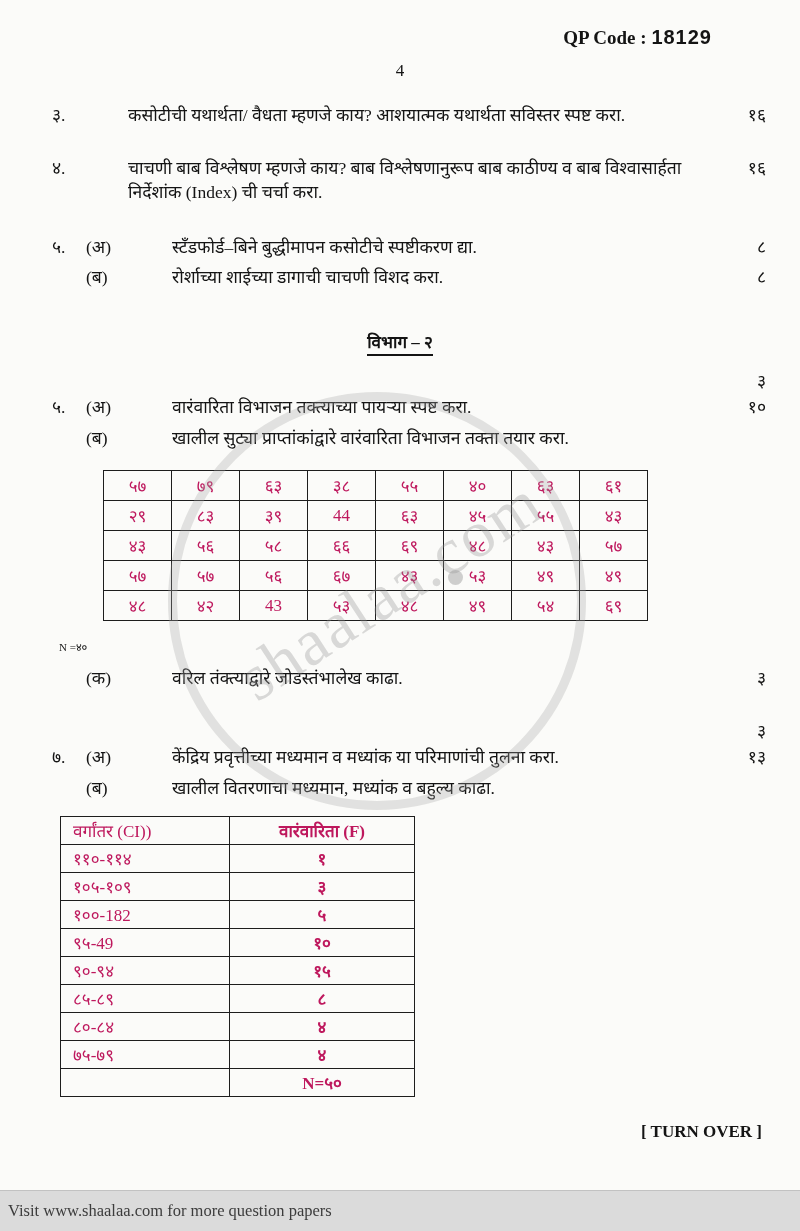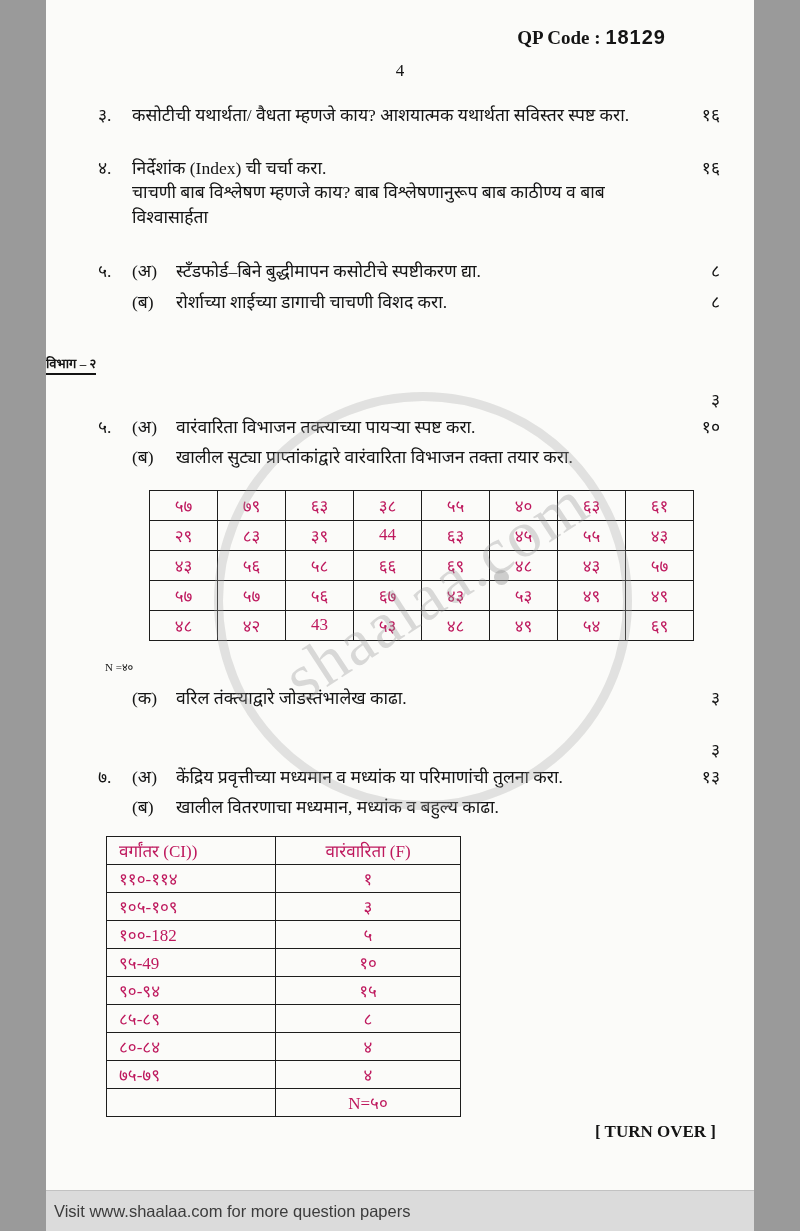--- a/index.html
+++ b/index.html
@@ -1,54 +1,54 @@
 <!DOCTYPE html>
 <html><head>
 <meta charset="utf-8">
 <style>
   html,body{margin:0;padding:0;background:#9a9a9a;}
   .page{
     position:relative;
-    width:708px;height:1231px;
+    width:800px;height:1231px;
     margin:0 auto;
     background:#fbfbf9;
     font-family:"Liberation Serif", serif;
     color:#141414;
     overflow:hidden;
   }
   
   .qp-row{padding-top:26px;padding-right:88px;text-align:right;font-size:19px;font-weight:bold;}
   .qp-value{font-family:"Liberation Sans", sans-serif;font-size:20px;font-weight:bold;letter-spacing:1px;}
   .page-num{margin-top:12px;text-align:center;font-size:17px;}
   
   .qrow{display:flex;align-items:flex-start;padding-left:52px;padding-right:34px;font-size:17.5px;line-height:1.4;}
   .qnum{width:34px;flex:none;}
   .sublabel{width:44px;flex:none;}
-  .qtext{flex:1;padding-right:10px;}
+  .qtext{flex:1;padding-right:10px;margin-left:42px;}
   .marks{flex:none;width:36px;text-align:right;}
   .mt22{margin-top:22px;} .mt28{margin-top:28px;} .mt30{margin-top:30px;}
   .mt6{margin-top:6px;} .mt16{margin-top:16px;}
   .mt12{margin-top:12px;} .mt2{margin-top:2px;}
   
-  .section-title{margin-top:40px;font-size:13px;font-weight:bold;}
+  .section-title{margin-top:40px;text-align:center;font-size:17px;font-weight:bold;}
   .section-title span{border-bottom:2px solid #141414;padding-bottom:2px;}
   
   table{border-collapse:collapse;font-size:17px;color:#be185d;}
   .score-table{margin:20px 0 0 103px;}
   .score-table td{border:1.6px solid #1d1d1d;width:67px;height:29px;text-align:center;padding:0;}
   .n-label{margin:18px 0 0 59px;font-size:11px;}
   .ci-table{margin:16px 0 0 60px;}
   .ci-table th,.ci-table td{border:1.6px solid #1d1d1d;height:27px;padding:0 8px;font-weight:normal;}
   .ci-table th:first-child,.ci-table td:first-child{width:148px;text-align:left;padding-left:12px;}
-  .ci-table th:last-child,.ci-table td:last-child{width:168px;text-align:center;}
+  .ci-table th:last-child,.ci-table td:last-child{width:168px;text-align:center;font-weight:bold;}
   
   .turn-over{position:absolute;right:38px;top:1122px;font-weight:bold;font-size:17px;}
   .tg-con{position:absolute;left:50px;top:1201px;font-family:"Liberation Sans", sans-serif;font-weight:bold;font-size:25px;}
   .site-bar{position:absolute;left:0;right:0;bottom:0;height:40px;background:#dbdbdb;border-top:1px solid #c2c2c2;}
-  .site-bar span{display:block;padding-left:8px;line-height:40px;font-family:Liberation Sans, sans-serif;font-size:16.5px;color:#3c3c3c;}
+  .site-bar span{display:block;padding-left:8px;line-height:40px;font-family:Liberation Serif, serif;font-size:16.5px;color:#3c3c3c;}
   
   .wm{position:absolute;pointer-events:none;}
   .wm-circle{left:168px;top:392px;width:400px;height:400px;border:9px solid rgba(165,165,165,0.30);border-radius:50%;}
   .wm-text{left:112px;top:552px;width:556px;text-align:center;transform:rotate(-33deg);
            font-size:66px;letter-spacing:2px;color:rgba(145,145,145,0.33);font-family:"Liberation Serif", serif;}
   .wm-dot{left:448px;top:570px;width:15px;height:15px;border-radius:50%;background:rgba(150,150,150,0.45);}
 </style>
 </head>
 <body>
 
@@ -62,22 +62,22 @@
 
   <div class="qrow mt22">
     <div class="qnum">३.</div>
     <div class="qtext">कसोटीची यथार्थता/ वैधता म्हणजे काय? आशयात्मक यथार्थता सविस्तर स्पष्ट करा.</div>
     <div class="marks">१६</div>
   </div>
 
   <div class="qrow mt28">
     <div class="qnum">४.</div>
     <div class="qtext">
+      <div>चाचणी बाब विश्लेषण म्हणजे काय? बाब विश्लेषणानुरूप बाब काठीण्य व बाब विश्वासार्हता</div>
       <div>निर्देशांक (Index) ची चर्चा करा.</div>
-      <div>चाचणी बाब विश्लेषण म्हणजे काय? बाब विश्लेषणानुरूप बाब काठीण्य व बाब विश्वासार्हता</div>
     </div>
     <div class="marks">१६</div>
   </div>
 
   <div class="qrow mt30">
     <div class="qnum">५.</div>
     <div class="sublabel">(अ)</div>
     <div class="qtext">स्टॅंडफोर्ड–बिने बुद्धीमापन कसोटीचे स्पष्टीकरण द्या.</div>
     <div class="marks">८</div>
   </div>

